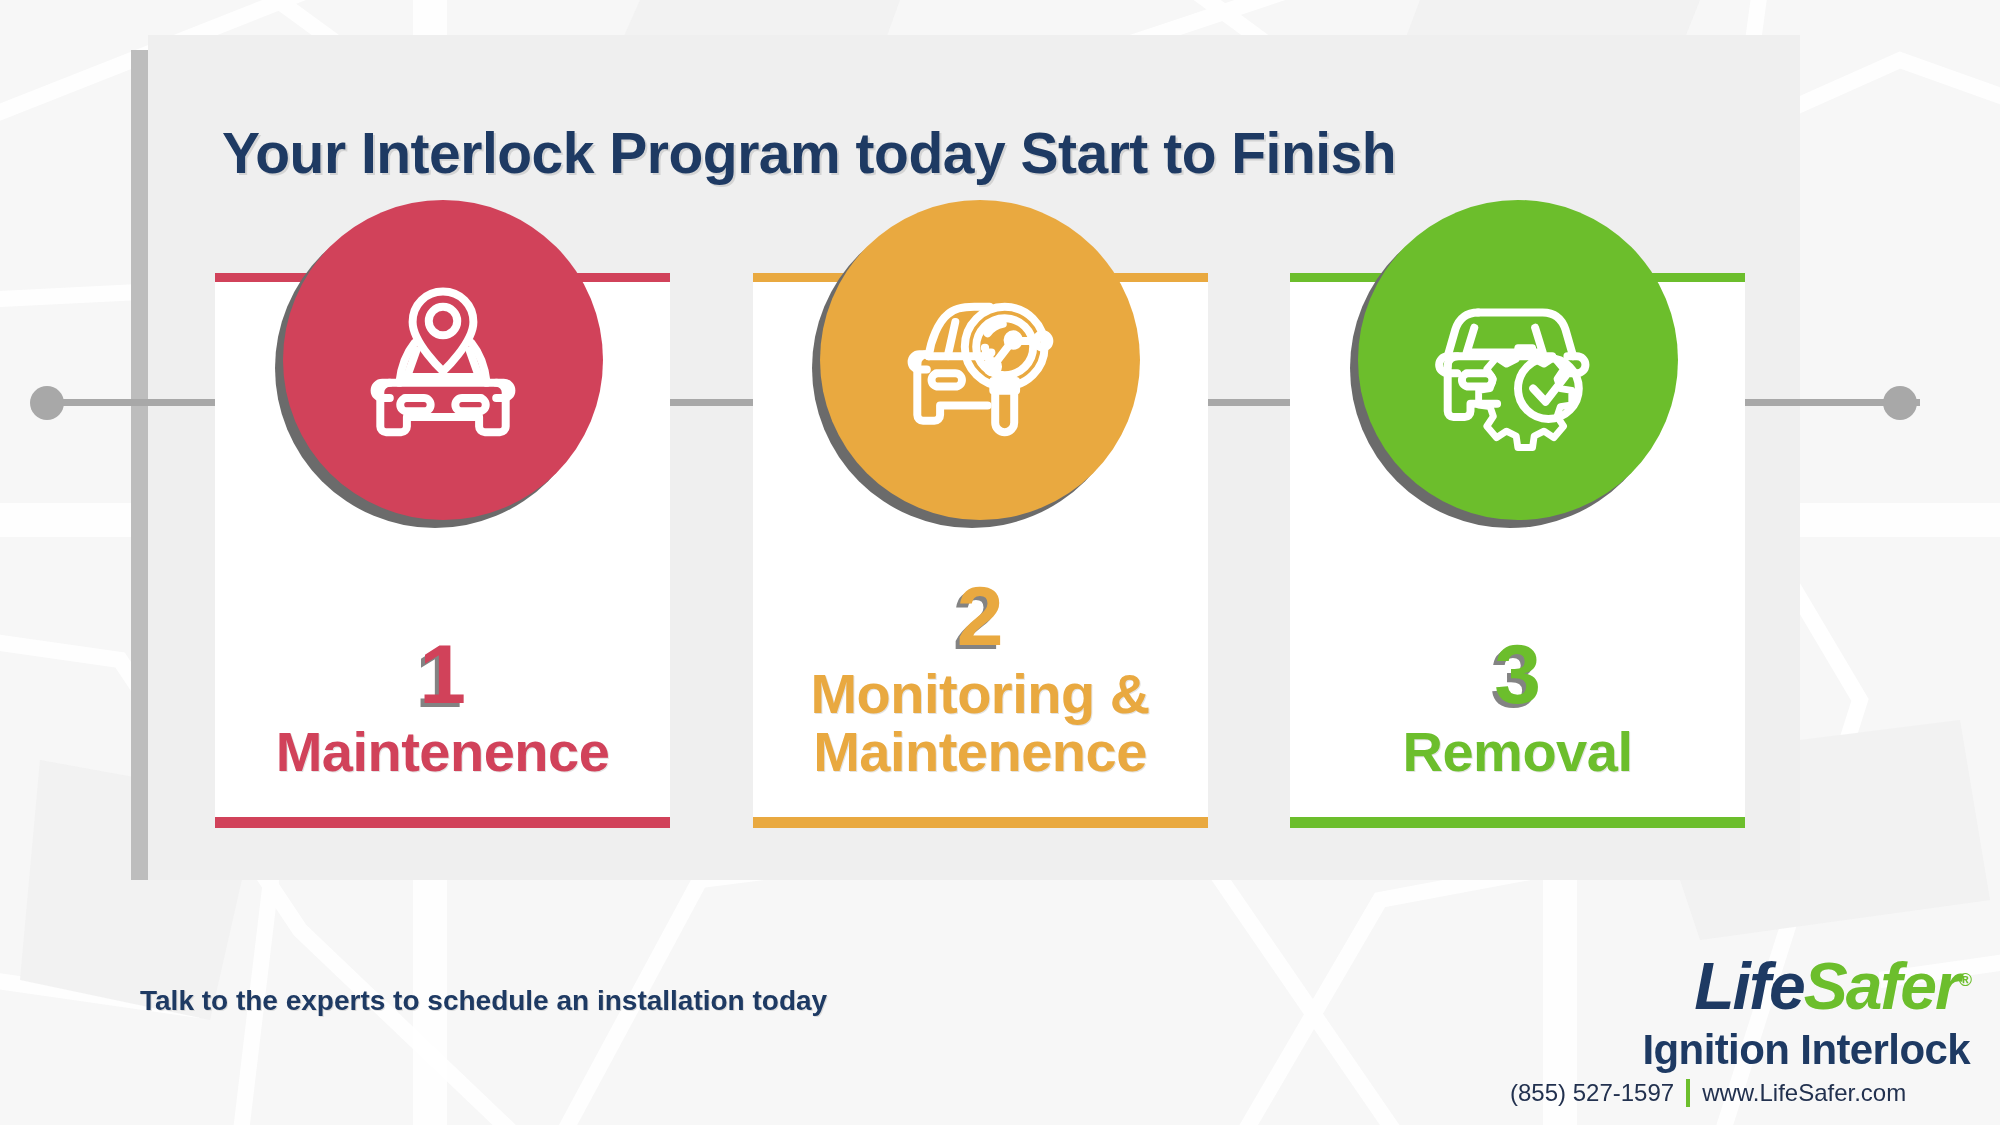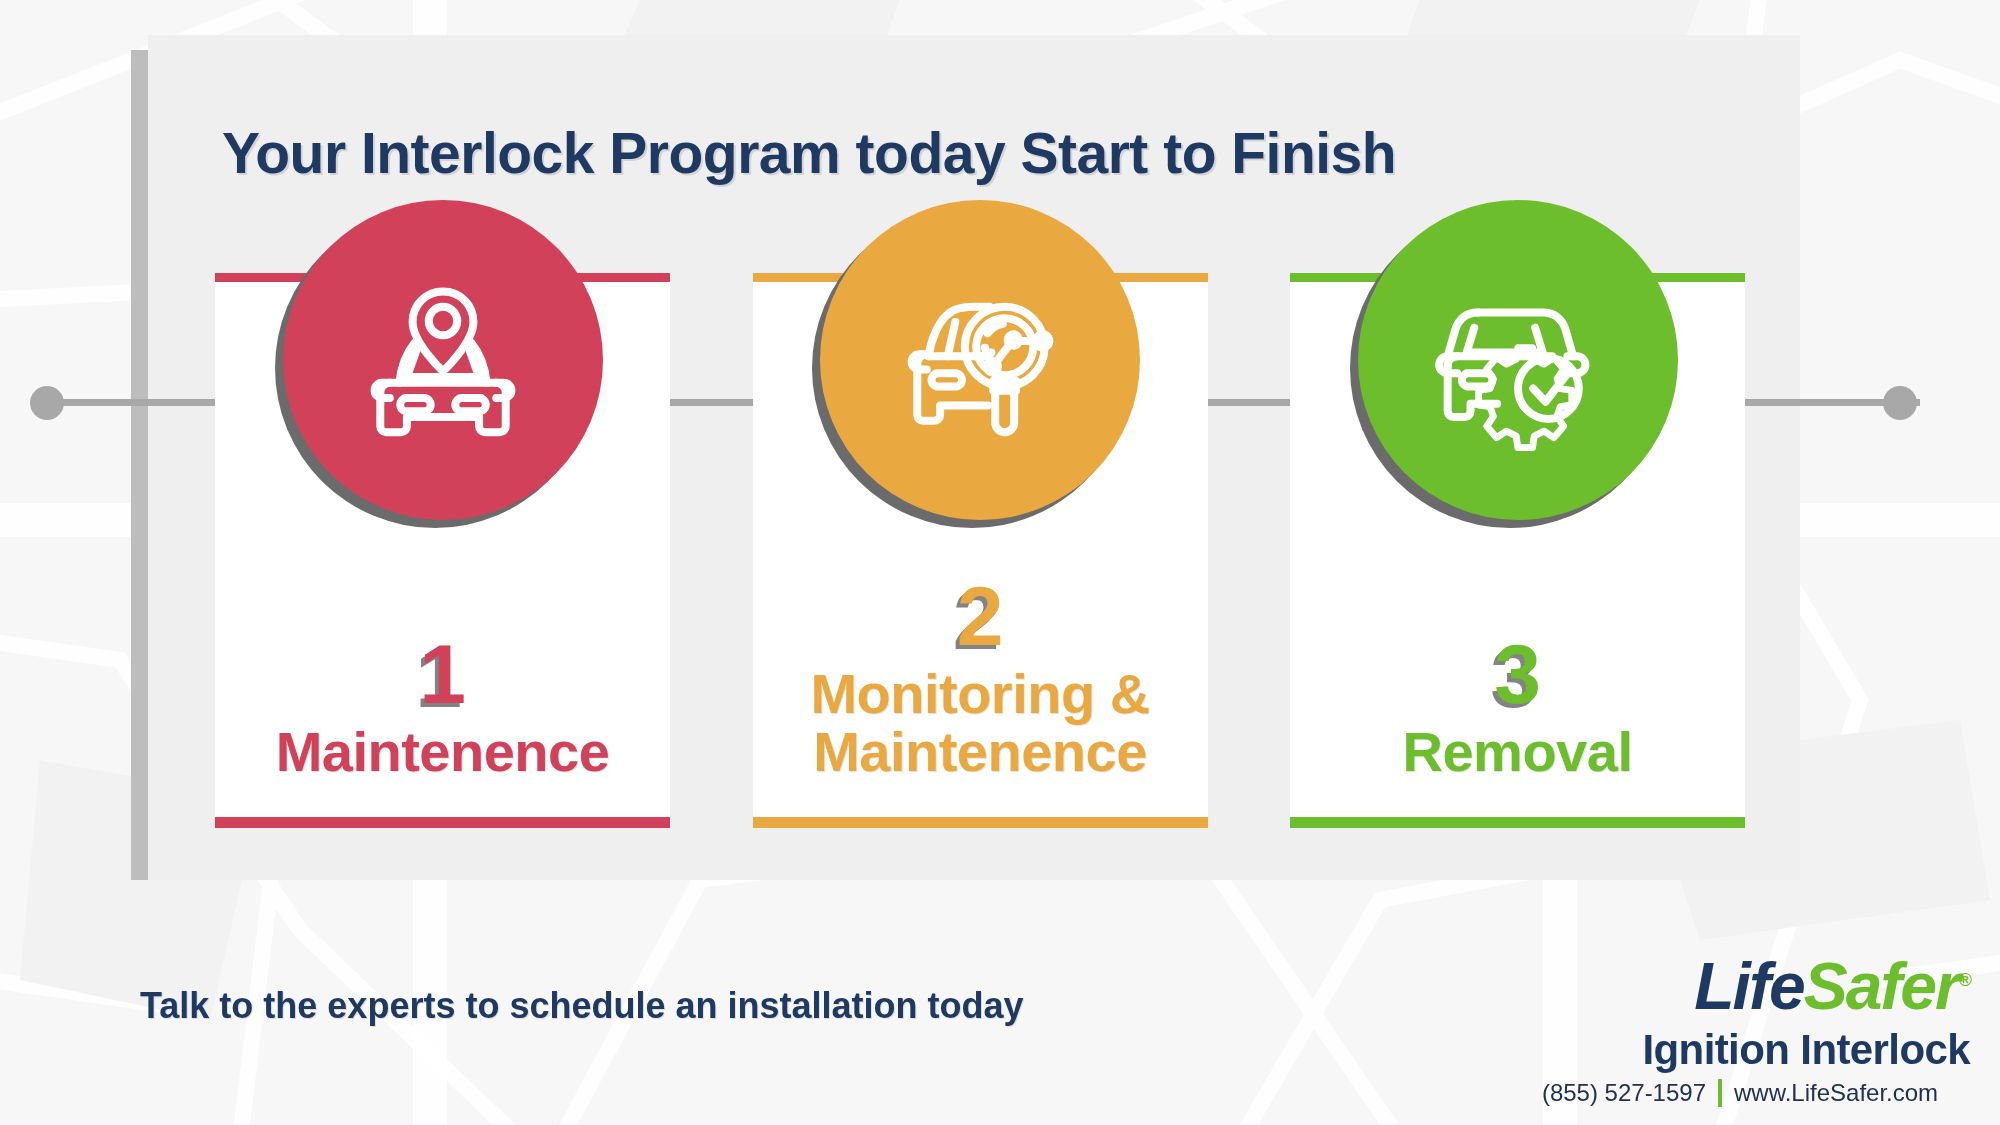--- a/index.html
+++ b/index.html
@@ -157,21 +157,21 @@
     line-height: 1.04;
     text-align: center;
     letter-spacing: -0.5px;
     text-shadow: 1px 1px 0 rgba(200,200,200,0.5);
   }
 
   
   #cta-text {
     position: absolute;
     left: 140px; top: 985px;
-    font-size: 36px;
+    font-size: 28px;
     font-weight: bold;
     color: #1e3a63;
     z-index: 8;
     text-shadow: 1px 1px 0 rgba(200,200,200,0.6);
   }
 
   
   #logo {
     position: absolute;
     right: 30px; top: 925px;
@@ -203,21 +203,21 @@
     line-height: 1.1;
     letter-spacing: -0.6px;
     margin-top: 8px;
     white-space: nowrap;
   }
   #logo-contact {
     margin-top: 6px;
     font-size: 24px;
     color: #22314f;
     display: flex;
-    justify-content: center;
+    justify-content: flex-start;
     align-items: center;
     gap: 12px;
     white-space: nowrap;
   }
   #logo-divider {
     display: inline-block;
     width: 4px; height: 28px;
     background: #6cbe2c;
   }
 </style>

